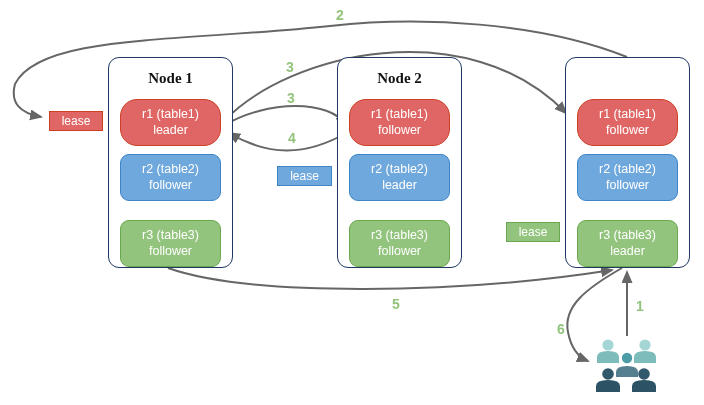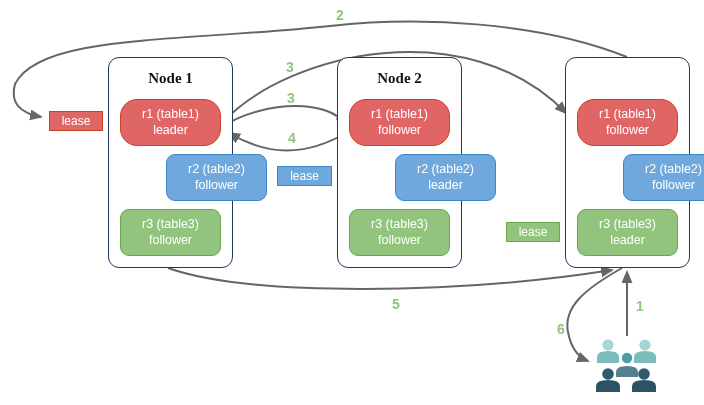--- a/index.html
+++ b/index.html
@@ -16,23 +16,23 @@
   }
   .node-title{
     text-align:center;margin-top:12px;font-size:15px;font-weight:bold;color:#121212;font-family:Liberation Serif, serif;
   }
   .replica{
     position:absolute;left:11px;width:101px;height:47px;box-sizing:border-box;
     border-radius:9px;border:1.5px solid;color:#fff;font-size:12.5px;line-height:15.5px;
     display:flex;flex-direction:column;align-items:center;justify-content:center;
   }
   .replica.red{background:var(--red_fill);border-color:var(--red_border);border-radius:17px;}
-  .replica.blue{background:var(--blue_fill);border-color:var(--blue_border);margin-left:46px;}
+  .replica.blue{background:var(--blue_fill);border-color:var(--blue_border);}
   .replica.green{background:var(--green_fill);border-color:var(--green_border);}
-  .pos-r1{top:41px}.pos-r2{top:96px}.pos-r3{top:151px}
+  .pos-r1{top:41px}.pos-r2{top:96px}.pos-r3{top:162px}
   .node1{left:108px}.node2{left:337px}.node3{left:565px}
   .lease{
     position:absolute;height:20px;box-sizing:border-box;border-radius:0;border:1.5px solid;
     color:#fff;font-size:12px;display:flex;align-items:center;justify-content:center;
   }
   .lease.red{left:49px;top:111px;width:54px;background:var(--red_fill);border-color:var(--red_border);}
   .lease.blue{left:277px;top:166px;width:55px;background:var(--blue_fill);border-color:var(--blue_border);}
   .lease.green{left:506px;top:222px;width:54px;background:var(--green_fill);border-color:var(--green_border);}
   .step{
     position:absolute;color:var(--step_label);font-size:14px;font-weight:bold;line-height:14px;

